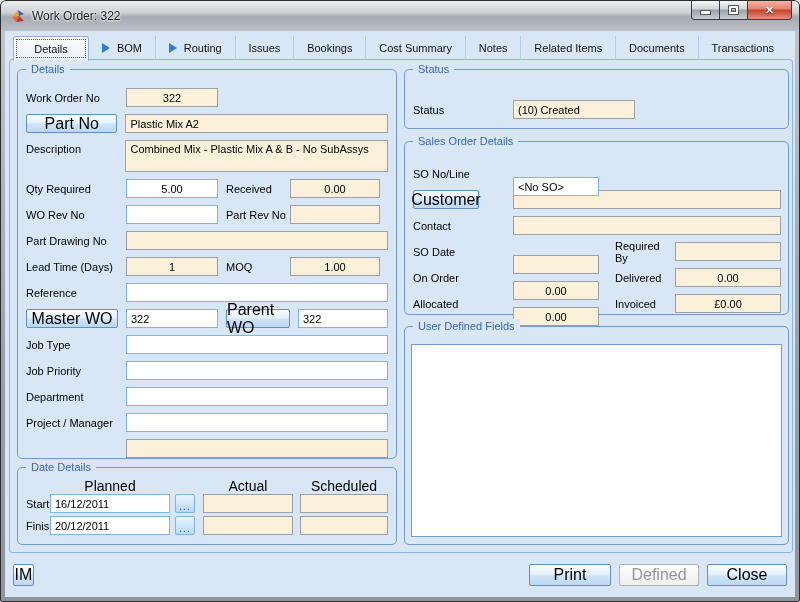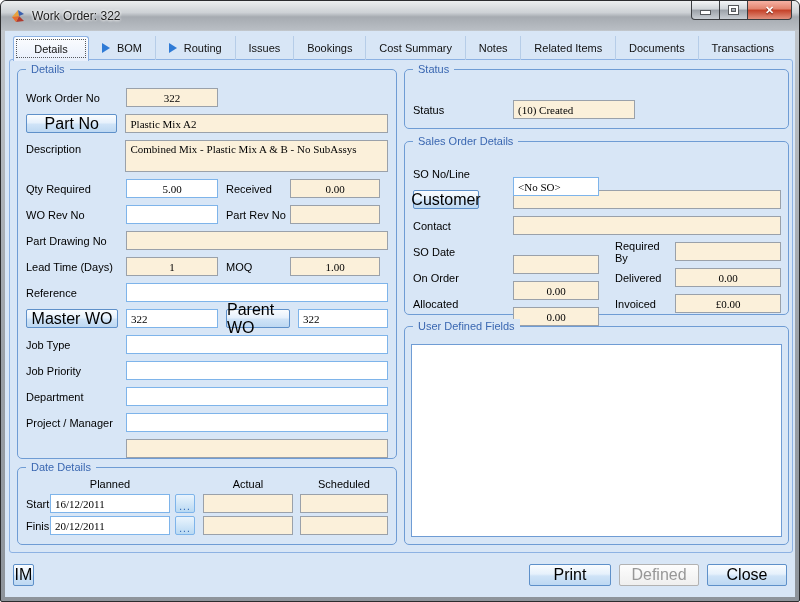--- a/index.html
+++ b/index.html
@@ -50,38 +50,38 @@
     color:#3a67b1; font-size:11px; line-height:14px; }
 
   
   .rows { padding:18px 8px 0 8px; }
   .row { display:flex; align-items:center; height:19px; margin-bottom:7px; font-size:11px; color:#000; }
   .row.desc { height:32px; align-items:flex-start; }
   .row.desc .lbl { margin-top:3px; }
   .lbl { width:100px; }
   .lblC { width:72px; padding-left:8px; }
   .fld { height:19px; display:flex; align-items:center; padding:0 4px; font-size:11px;
-    background:#fff; border:1px solid #7eb4ea; overflow:hidden; white-space:nowrap;font-family:Liberation Serif, serif; }
+    background:#fff; border:1px solid #7eb4ea; overflow:hidden; white-space:nowrap; }
   .cream { background:#fbf0da; border:1px solid #9aa1aa; }
   .c { justify-content:center; }
   .w92 { width:92px; } .w90 { width:90px; } .w262 { width:262px; } .w264 { width:264px; }
   .tall { height:32px; align-items:flex-start; padding-top:2px; }
 
   .combo { position:relative; padding-right:19px; }
   .dots-btn { width:20px; height:19px; background:linear-gradient(#eaf4fd, #b9d9f3);
     border:1px solid #7eb4ea; border-radius:2px; color:#2a60b0; font-size:10px;
     letter-spacing:1px; display:flex; align-items:flex-end; justify-content:center; }
 
   .blue-btn { height:19px; background:linear-gradient(#fafcfe 0%, #e6f1fc 45%, #cfe3f7 55%, #bdd8f2 100%);
     border:1px solid #5e90c9; border-radius:2px; display:flex; align-items:center; justify-content:center;
     font-size:16px; color:#000; }
   .col-btn { width:92px; margin-right:8px; }
 
   
-  .dd-head { display:flex; font-size:11px; height:14px; margin:10px 8px 2px 8px; }
+  .dd-head { display:flex; font-size:14px; height:14px; margin:10px 8px 2px 8px; }
   .dd-head .s24 { width:24px; } .dd-head .h120 { width:120px; text-align:center; }
   .dd-head .s33 { width:33px; } .dd-head .h90 { width:90px; text-align:center; }
   .dd-head .s7 { width:7px; } .dd-head .h88 { width:88px; text-align:center; }
   .dd-row { display:flex; align-items:center; height:19px; margin:0 8px 3px 8px; font-size:11px; }
   .dd-lbl { width:24px; }
   .w120 { width:120px; } .dgap5 { margin-left:5px; } .dgap8 { margin-left:8px; } .dgap7 { margin-left:7px; }
   .w88 { width:88px; }
 
   
   .so-rows { padding:22px 6px 0 8px; }

